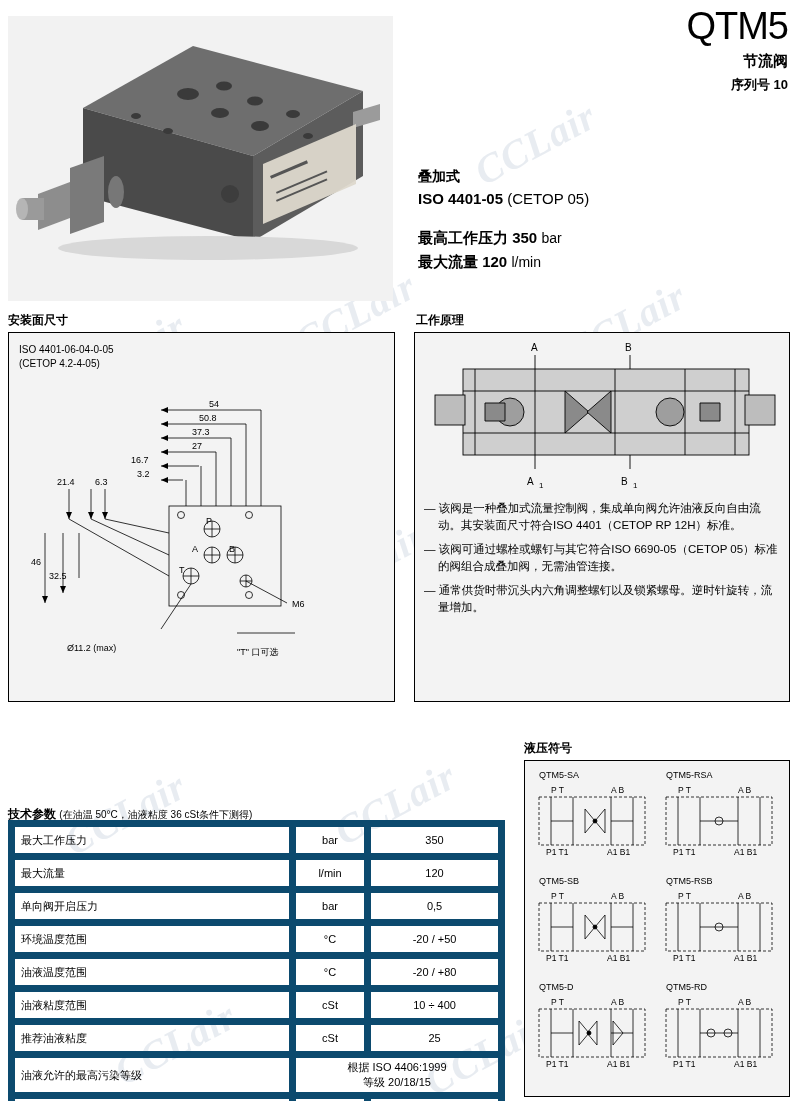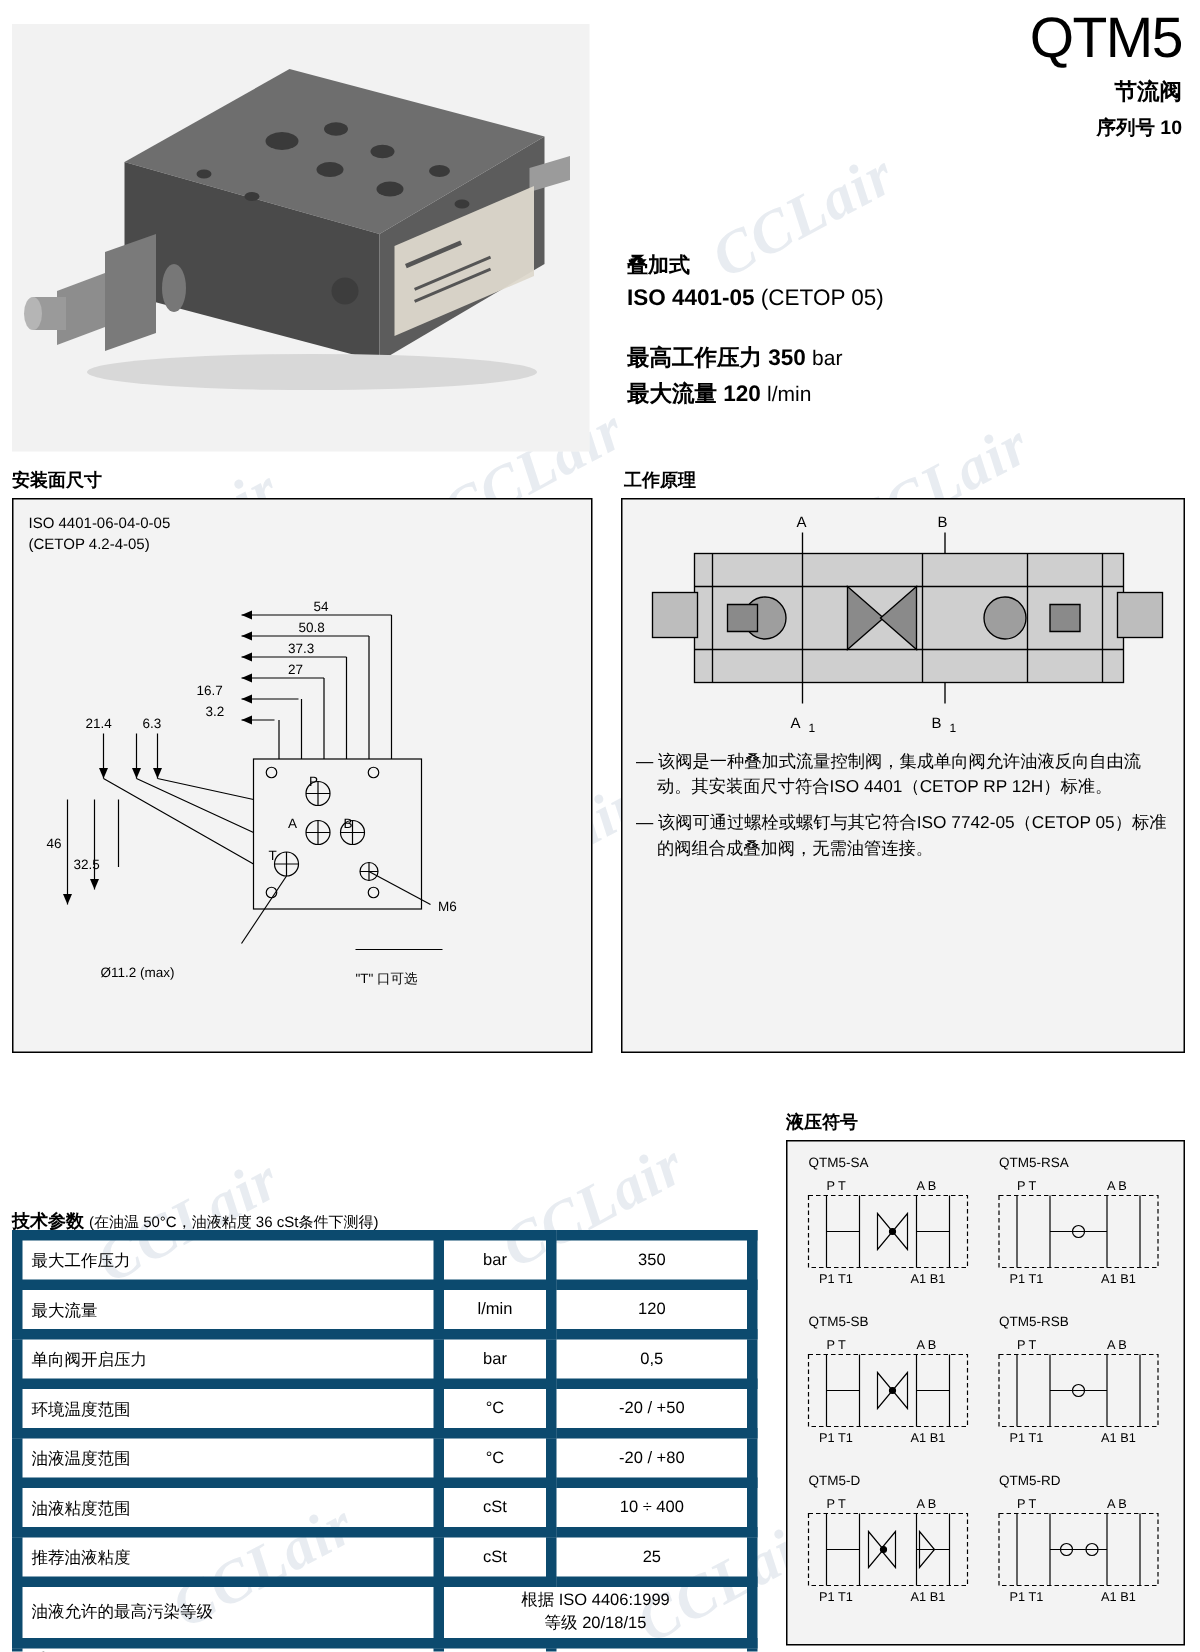--- a/index.html
+++ b/index.html
@@ -246,21 +246,22 @@
       <text x="112" y="152">A</text>
         <text x="124" y="155" font-size="8">1</text>
       <text x="206" y="152">B</text>
         <text x="218" y="155" font-size="8">1</text>
     </g>
   </svg>
 </div>
 
 <div id="princ-text">
   <p>— 该阀是一种叠加式流量控制阀，集成单向阀允许油液反向自由流动。其安装面尺寸符合ISO 4401（CETOP RP 12H）标准。</p>
-  <p>— 该阀可通过螺栓或螺钉与其它符合ISO 7742-05（CETOP 05）标准的阀组合成叠加阀，无需油管连接。</p>
+  <p>— 该阀可通过螺栓或螺钉与其它符合ISO 6690-05（CETOP 05）标准的阀组合成叠加阀，无需油管连接。</p>
+  <p>— 通常供货时带沉头内六角调整螺钉以及锁紧螺母。逆时针旋转，流量增加。</p>
 </div>
 
 <div class="box" id="symbox">
   <svg width="262" height="333" viewBox="0 0 262 333">
     <g id="symgrid" stroke="#000" fill="none" stroke-width="0.8">
 
       <g transform="translate(14,22)">
         <rect x="0" y="14" width="106" height="48" fill="none" stroke-dasharray="3,2"></rect>
         <path d="M12 14v48M34 14v48M72 14v48M94 14v48"></path>
         <path d="M12 38h22M72 38h22"></path>

